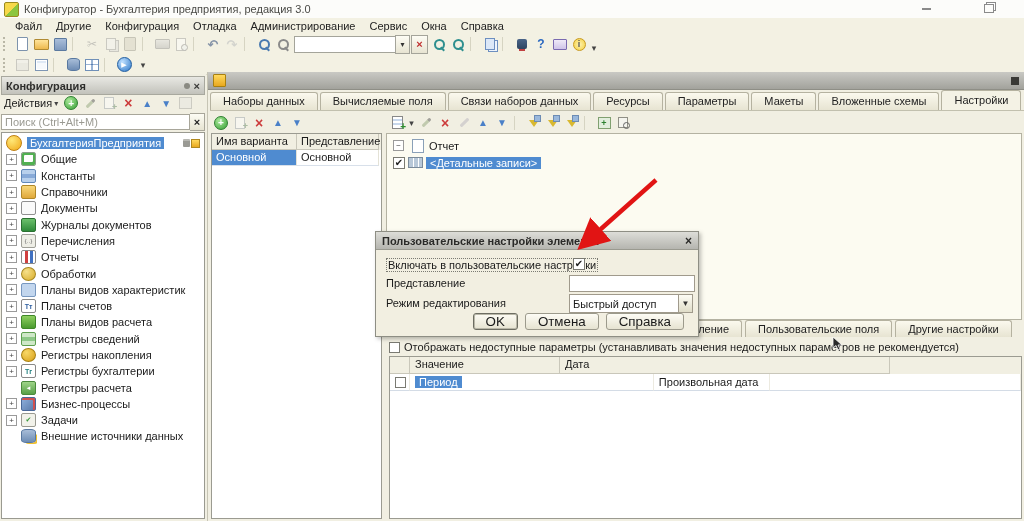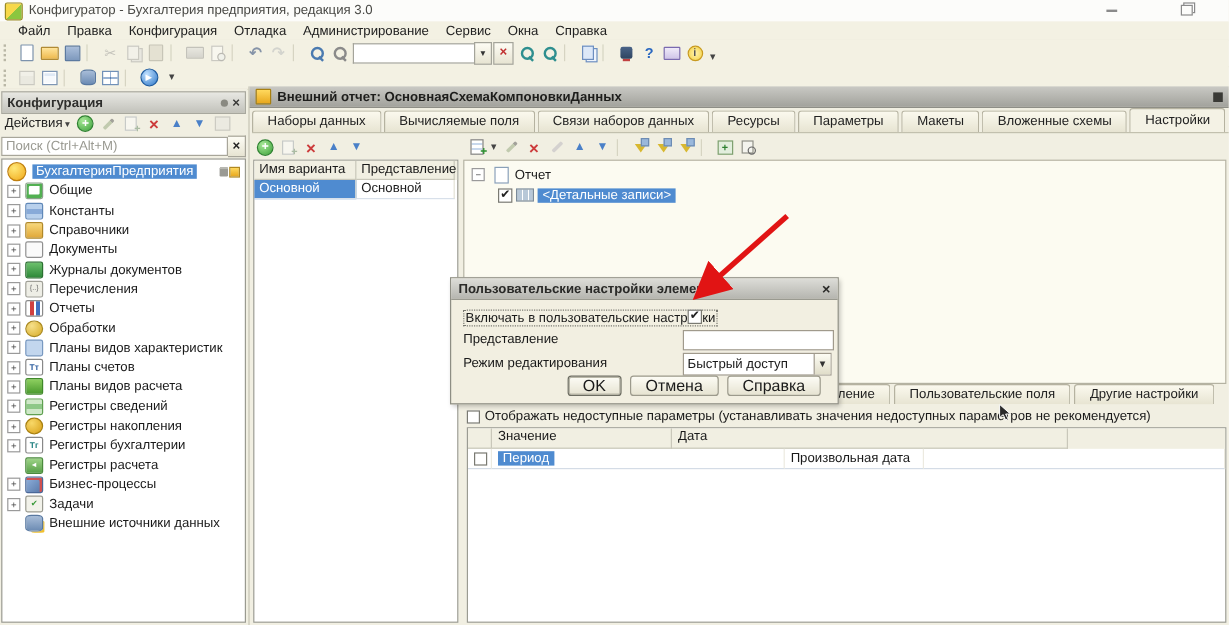--- a/index.html
+++ b/index.html
@@ -154,21 +154,21 @@
   .vc.sel{background:#4f8bd0;color:#fff;}
 
   .set-toolbar{position:absolute;left:180px;top:3px;height:17px;}
   .set-tree{position:absolute;left:178px;top:22px;right:2px;height:182px;background:#fcfbf1;border:1px solid #b4b2a2;padding:3px 0 0 6px;}
   .st-row{display:flex;align-items:center;height:17px;}
   .page-ico{width:10px;height:12px;background:#fff;border:1px solid #8aa0b8;margin:0 5px 0 4px;flex:none;}
   .cb{width:12px;height:12px;background:#fff;border:1px solid #7a7a72;display:inline-flex;align-items:center;justify-content:center;flex:none;box-sizing:border-box;}
   .cb.checked::before{content:"✔";font-size:10px;color:#222;line-height:10px;}
   .grid-ico{width:13px;height:9px;margin:0 3px;flex:none;background:linear-gradient(90deg,#b8c8d8 0 4px,#fff 4px 5px,#b8c8d8 5px 9px,#fff 9px 10px,#b8c8d8 10px);border:1px solid #7a8a9a;}
   .chip{background:#4f8bd0;color:#fff;padding:0 4px;white-space:nowrap;}
-  .st-child{margin-left:22px;text-align:center;}
+  .st-child{text-align:center;}
 
   .bottom-tabs{position:absolute;left:433px;top:206px;height:20px;display:flex;align-items:flex-end;gap:3px;}
   .btab{height:16px;line-height:16px;padding:0 12px;background:linear-gradient(#fbf9ee,#e7e4d2);border:1px solid #b5b2a0;border-bottom:none;border-radius:3px 3px 0 0;color:#222;white-space:nowrap;}
 
   .show-unavail{position:absolute;left:181px;top:230px;display:flex;align-items:center;gap:4px;}
   .show-unavail .cb{width:11px;height:11px;}
   .param-table{position:absolute;left:181px;top:245px;right:2px;bottom:2px;background:#fff;border:1px solid #9b9b91;}
   .phead{display:flex;height:17px;background:#f1efe2;}
   .phead .hc{border-right:1px solid #c9c7ba;border-bottom:1px solid #c9c7ba;padding:1px 5px;box-sizing:border-box;}
   .prow{display:flex;height:17px;align-items:flex-start;}
@@ -199,21 +199,21 @@
 
   <div class="titlebar" data-name="window-titlebar">
     <span class="app-icon" data-name="app-icon"></span>
     <span class="title" data-name="window-title">Конфигуратор - Бухгалтерия предприятия, редакция 3.0</span>
     <span class="win-btn min" data-name="minimize-button"></span>
     <span class="win-btn restore" data-name="restore-button"></span>
   </div>
 
   <div class="menubar" data-name="menu-bar">
       <span class="menu-item" data-name="menu-item">Файл</span>
-      <span class="menu-item" data-name="menu-item">Правка</span>
+      <span class="menu-item" data-name="menu-item">Другие</span>
       <span class="menu-item" data-name="menu-item">Конфигурация</span>
       <span class="menu-item" data-name="menu-item">Отладка</span>
       <span class="menu-item" data-name="menu-item">Администрирование</span>
       <span class="menu-item" data-name="menu-item">Сервис</span>
       <span class="menu-item" data-name="menu-item">Окна</span>
       <span class="menu-item" data-name="menu-item">Справка</span>
     </div>
 
   <div class="toolbar t1" data-name="main-toolbar">
     <span class="grip" data-name="toolbar-grip"></span>
@@ -391,21 +391,20 @@
           <span class="exp-sp" data-name="expander-spacer"></span>
           <span class="nico" data-name="external-data-sources-icon"></span>
           <span class="tlabel" data-name="tree-item-label">Внешние источники данных</span>
         </div>
       </div>
   </div>
 
   <div class="docwin" data-name="report-designer-window">
     <div class="doc-titlebar" data-name="document-titlebar">
       <span class="doc-icon" data-name="external-report-icon"></span>
-      <span data-name="document-title">Внешний отчет: ОсновнаяСхемаКомпоновкиДанных</span>
       <span class="doc-ctl" data-name="document-window-controls"></span>
     </div>
     <div class="doc-tabs" data-name="schema-tabs">
         <span class="dtab" data-name="tab-item">Наборы данных</span>
         <span class="dtab" data-name="tab-item">Вычисляемые поля</span>
         <span class="dtab" data-name="tab-item">Связи наборов данных</span>
         <span class="dtab" data-name="tab-item">Ресурсы</span>
         <span class="dtab" data-name="tab-item">Параметры</span>
         <span class="dtab" data-name="tab-item">Макеты</span>
         <span class="dtab" data-name="tab-item">Вложенные схемы</span>

